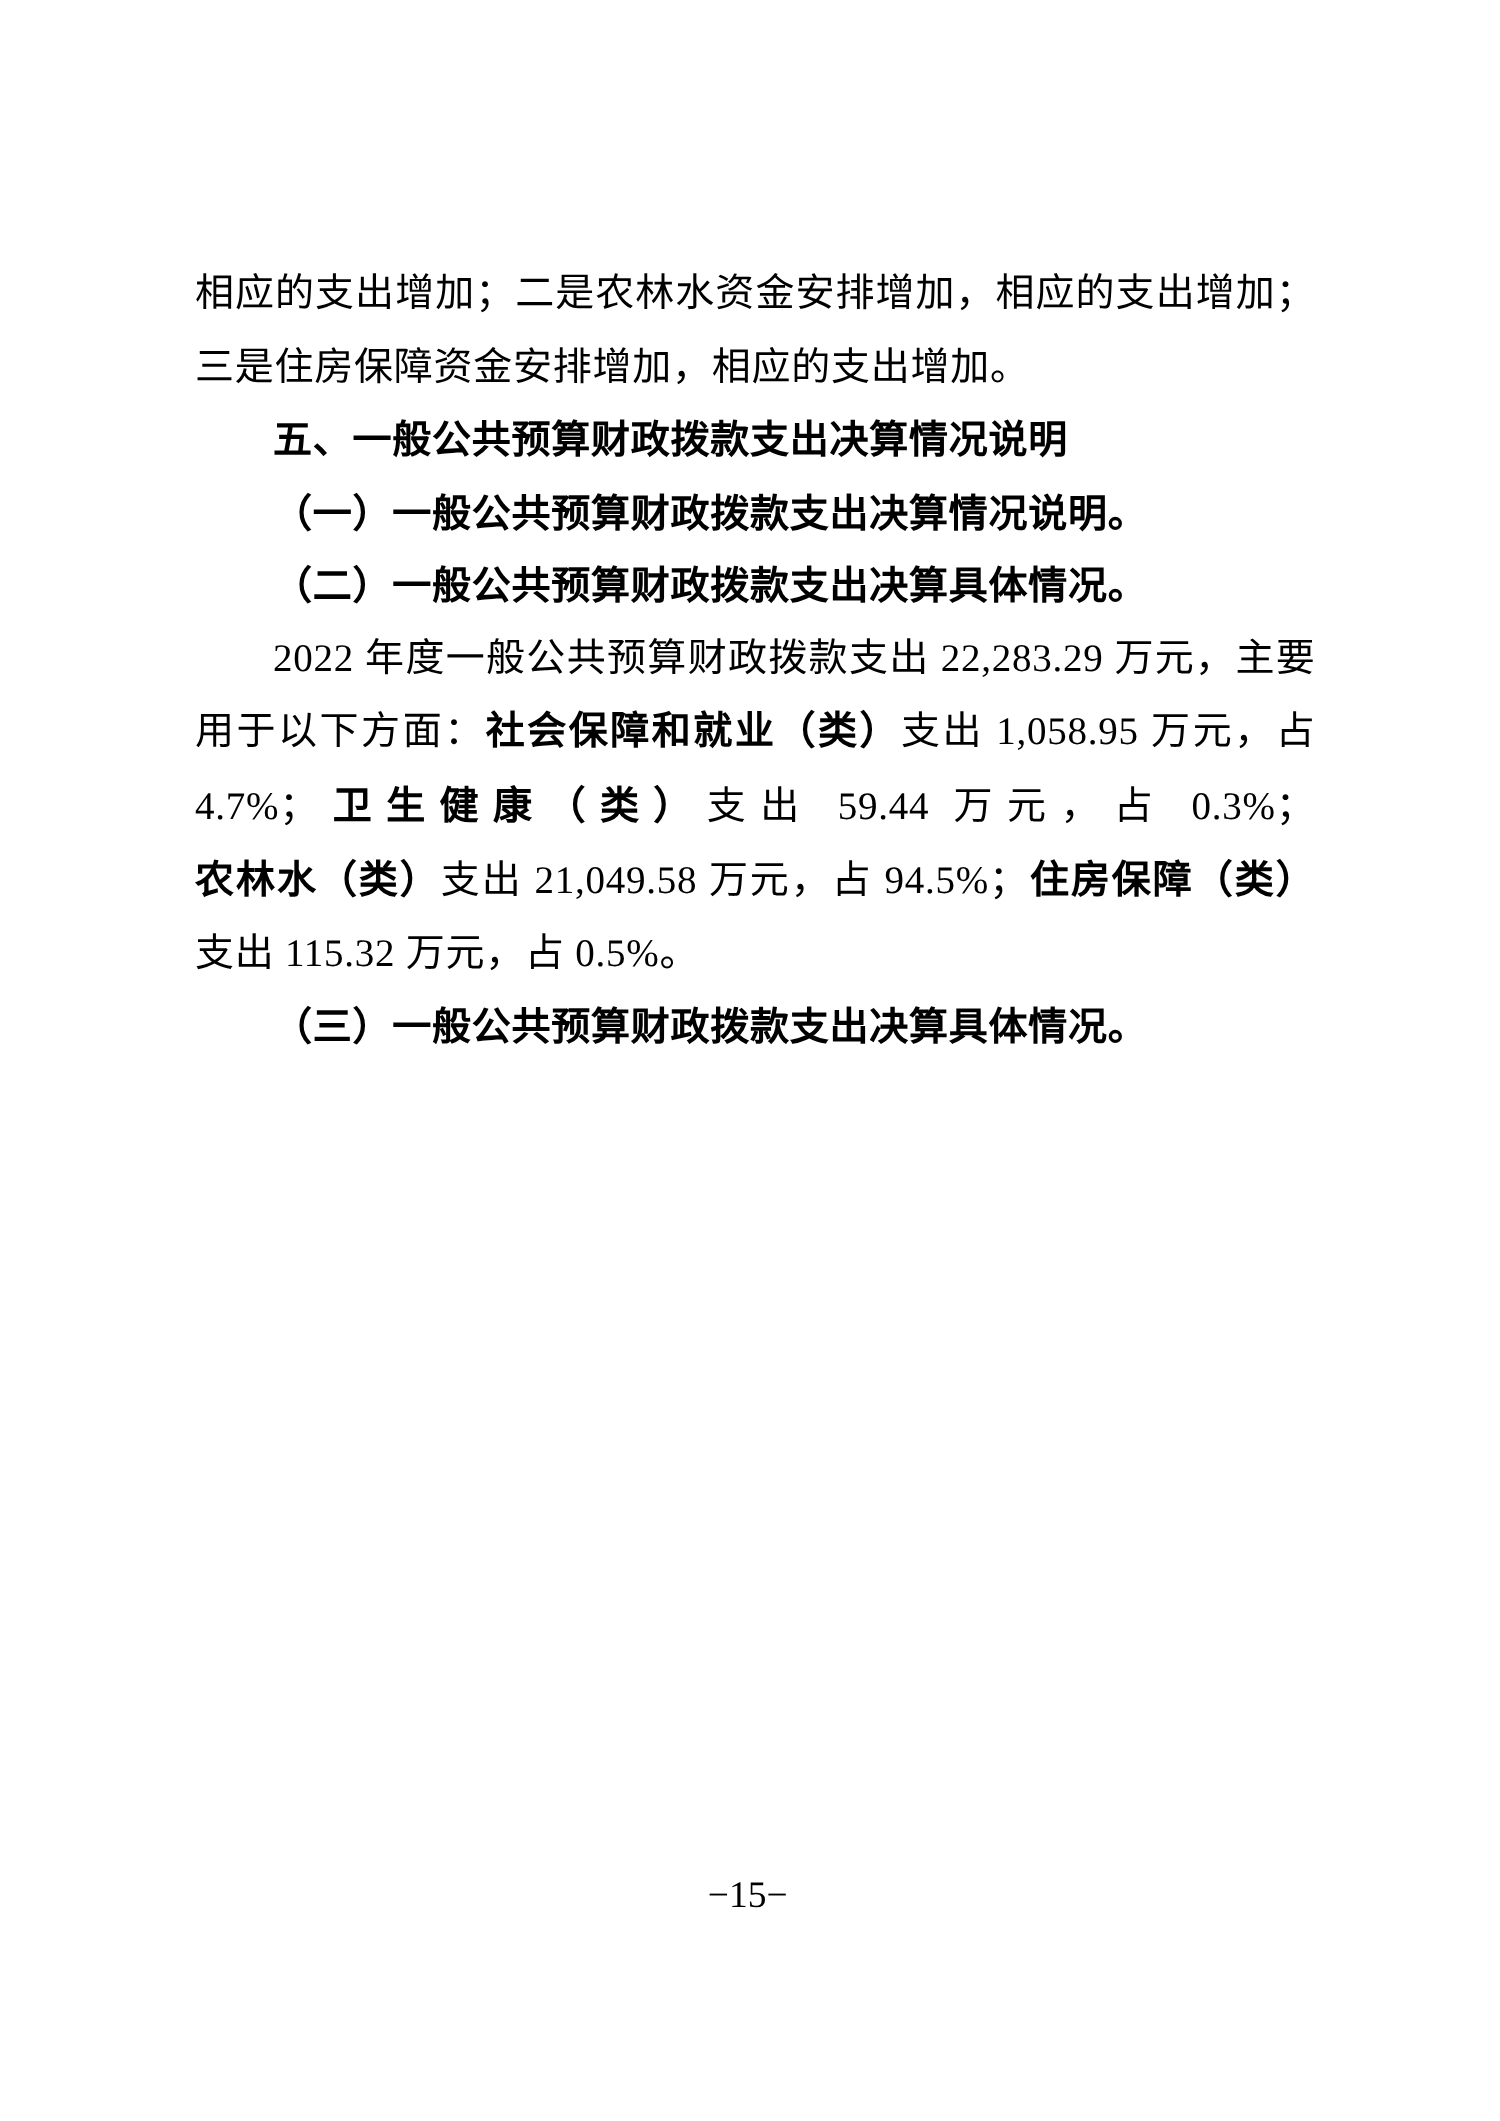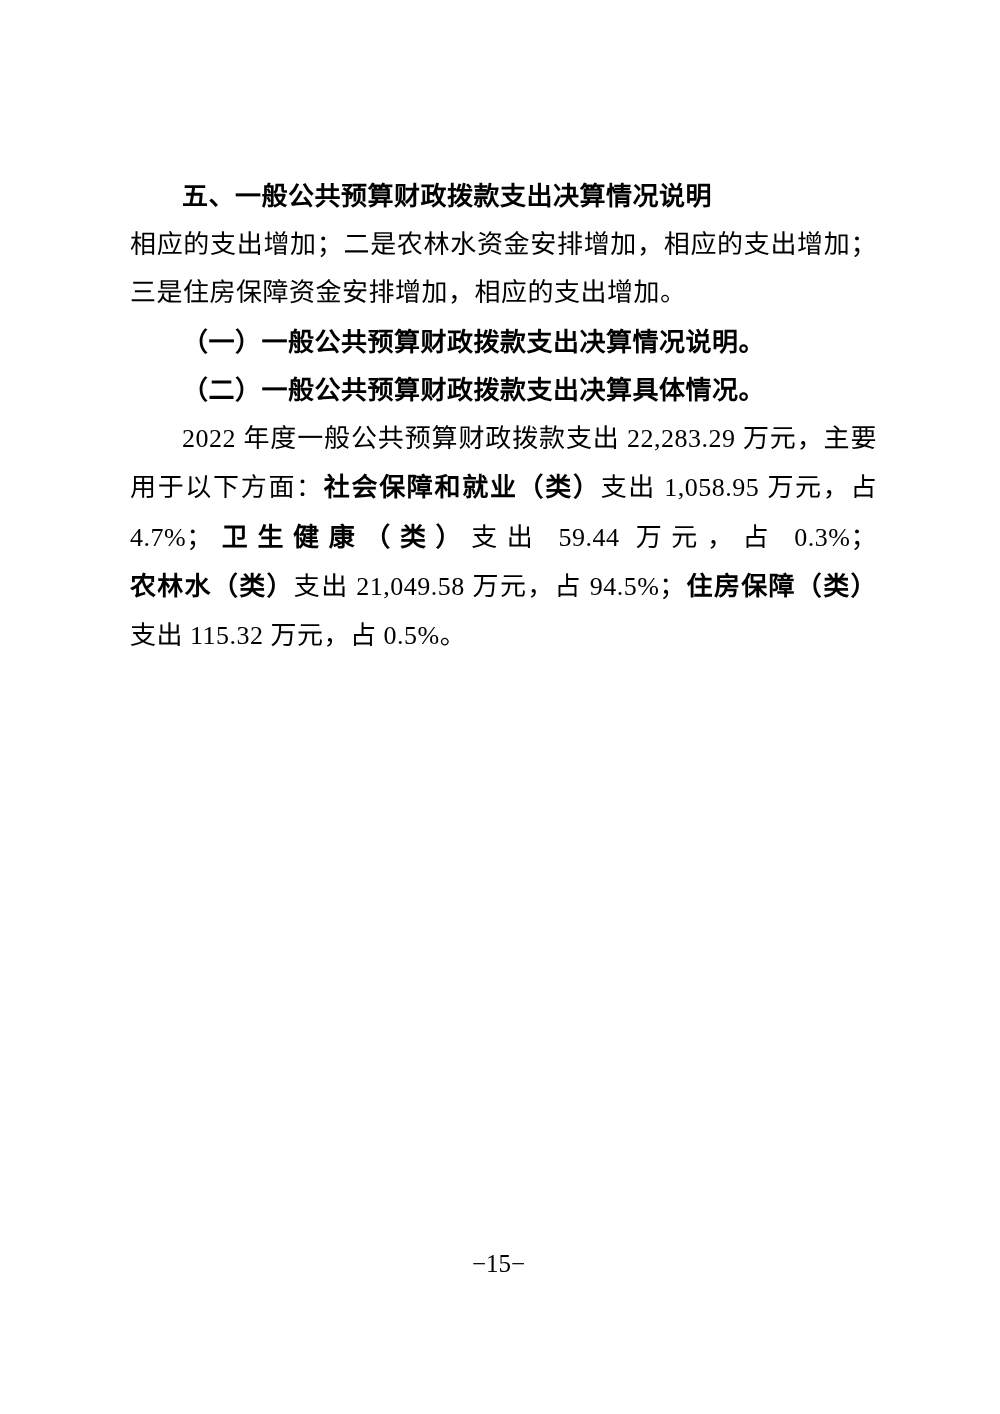--- a/index.html
+++ b/index.html
@@ -57,20 +57,21 @@
     font-family: "Liberation Serif", "DejaVu Serif", serif;
     font-size: 25px;
     color: #000000;
   }
 </style>
 </head>
 <body>
 
 <div class="page">
   <div class="doc-body">
+      <p class="para"><span class="seg">相应的支出增加；二是农林水资金安排增加，相应的支出增加；三是住房保障资金安排增加，相应的支出增加。</span></p>
       <p class="para indent heading"><span class="seg bold">五、一般公共预算财政拨款支出决算情况说明</span></p>
-      <p class="para"><span class="seg">相应的支出增加；二是农林水资金安排增加，相应的支出增加；三是住房保障资金安排增加，相应的支出增加。</span></p>
       <p class="para indent heading"><span class="seg bold">（一）一般公共预算财政拨款支出决算情况说明。</span></p>
       <p class="para indent heading"><span class="seg bold">（二）一般公共预算财政拨款支出决算具体情况。</span></p>
       <p class="para indent"><span class="seg">2022 年度一般公共预算财政拨款支出 22,283.29 万元，主要用于以下方面：</span><span class="seg bold">社会保障和就业（类）</span><span class="seg">支出 1,058.95 万元，占 4.7%；</span><span class="seg bold">卫生健康（类）</span><span class="seg">支出 59.44 万元，占 0.3%；</span><span class="seg bold">农林水（类）</span><span class="seg">支出 21,049.58 万元，占 94.5%；</span><span class="seg bold">住房保障（类）</span><span class="seg">支出 115.32 万元，占 0.5%。</span></p>
+      <p class="para indent heading"><span class="seg bold">（三）一般公共预算财政拨款支出决算具体情况。</span></p>
     </div>
   <div class="page-footer">−15−</div>
 </div>
 
 </body></html>

